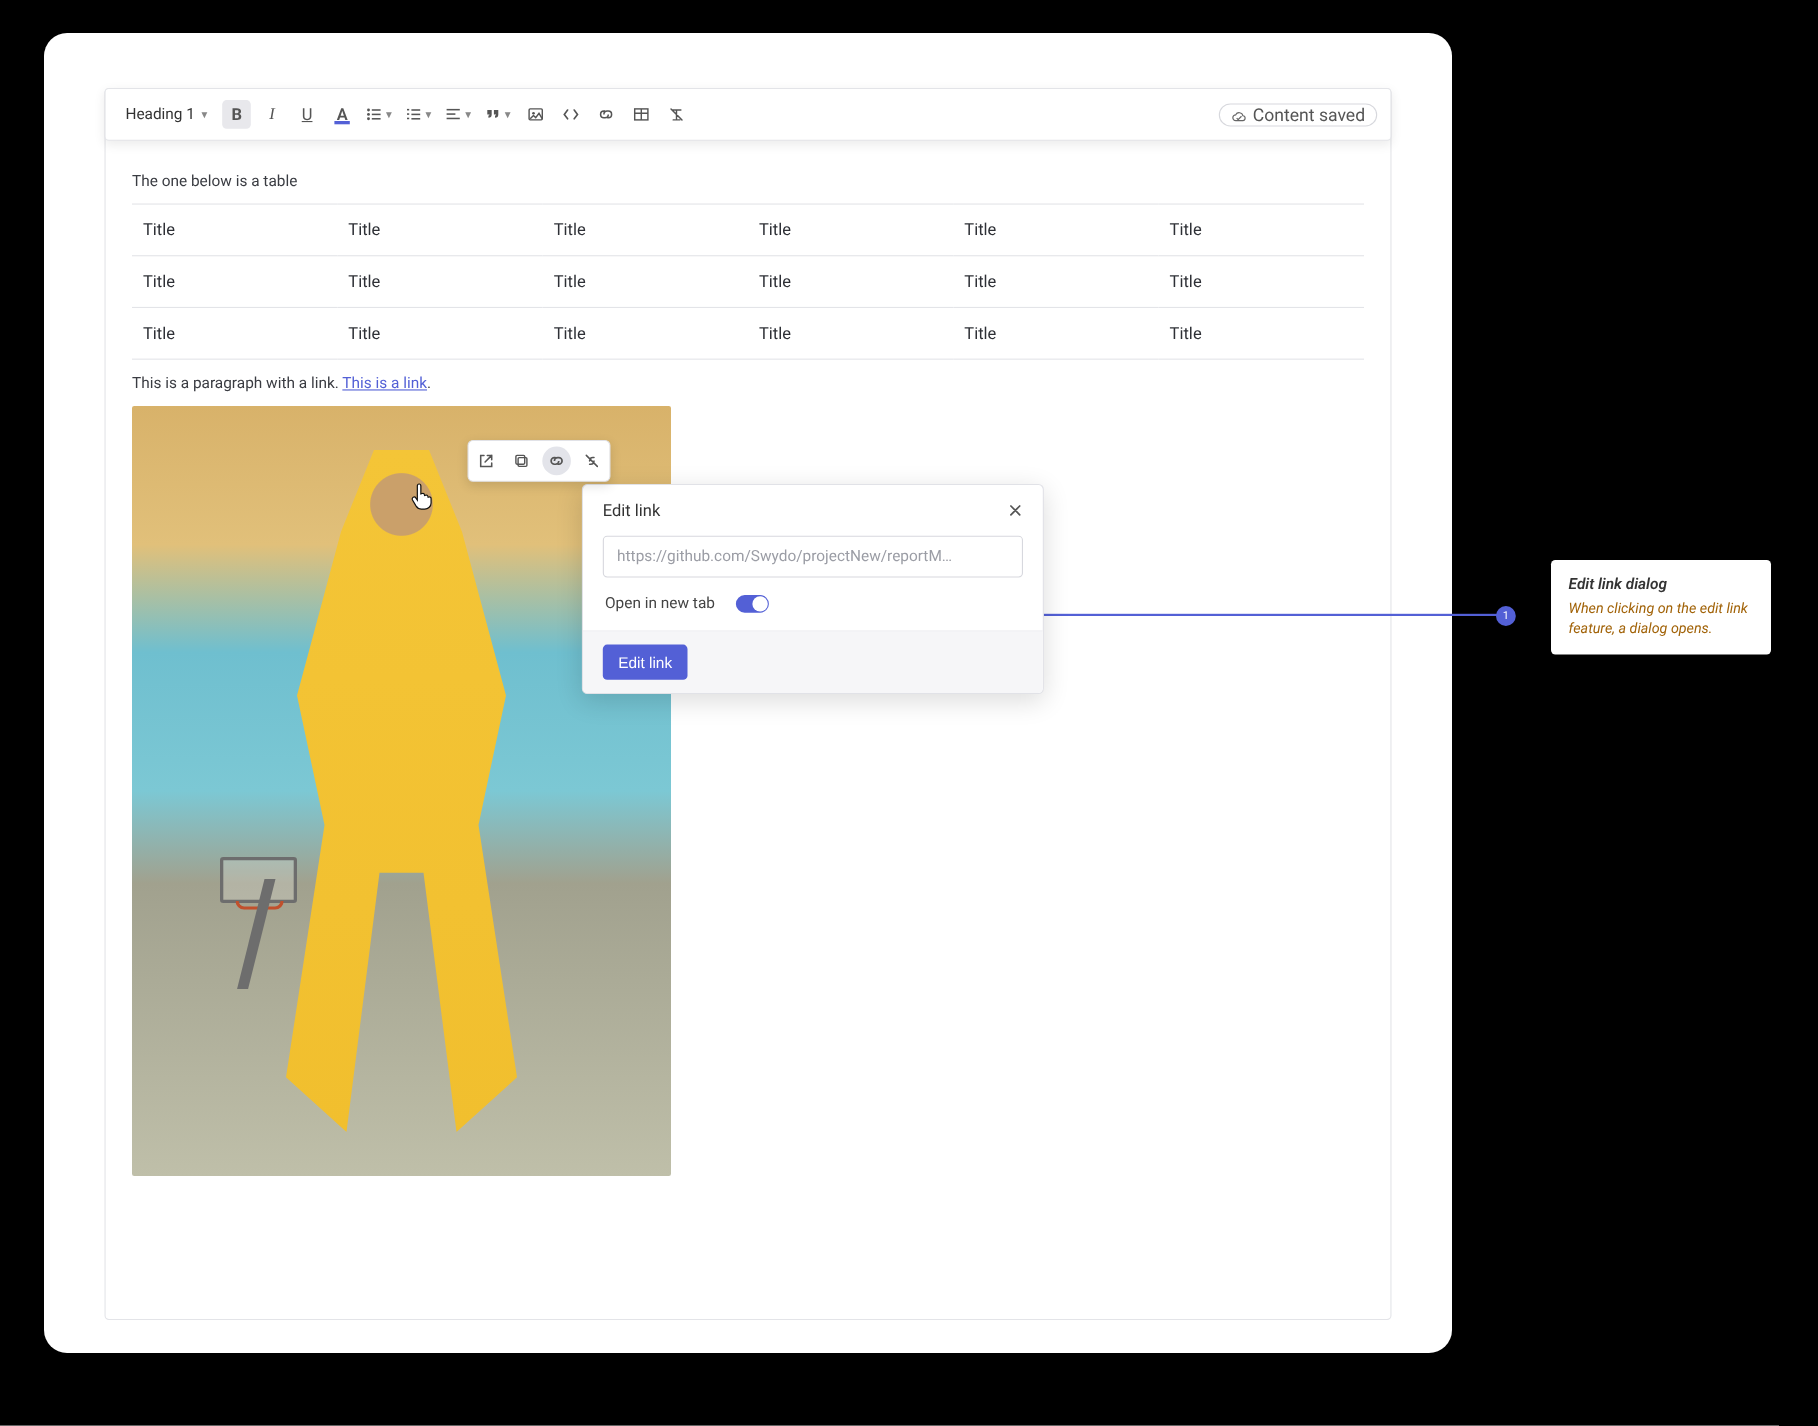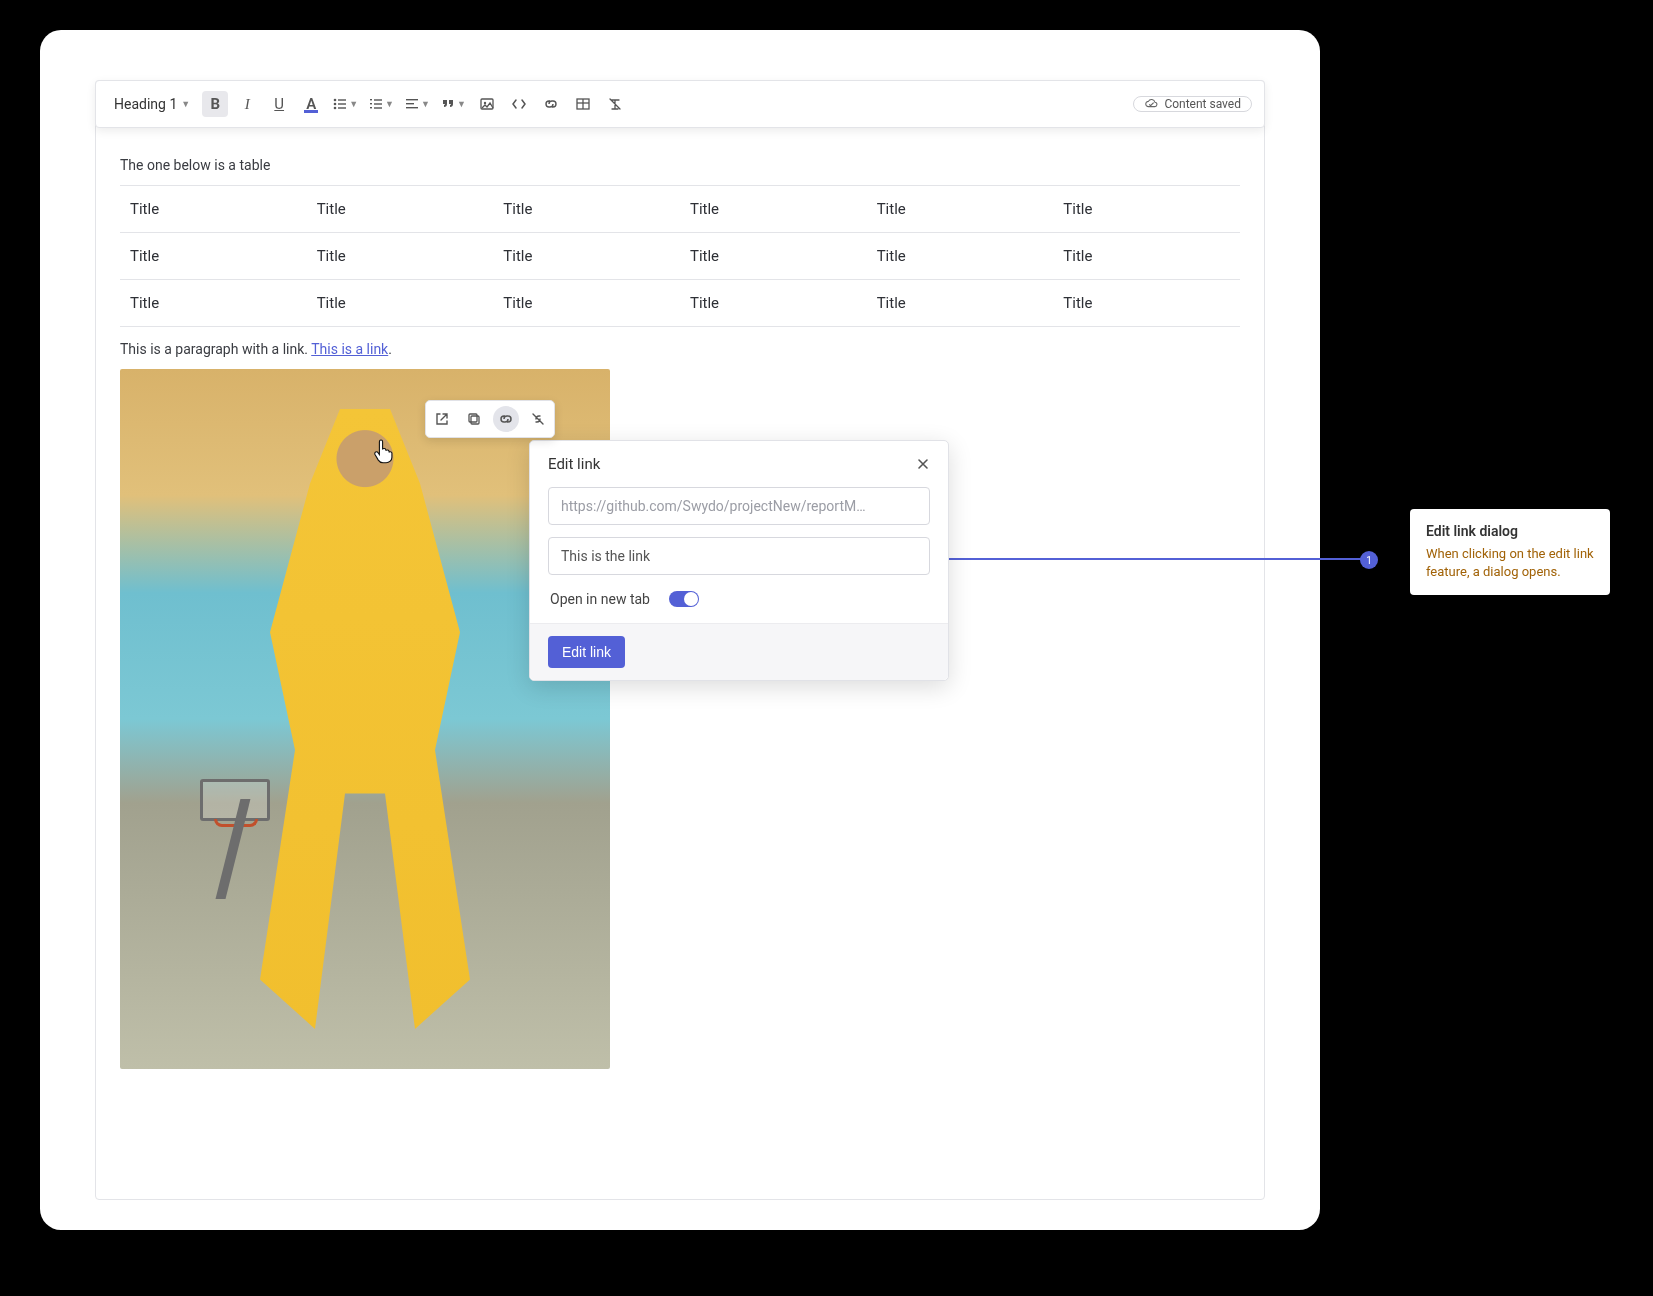--- a/index.html
+++ b/index.html
@@ -8,21 +8,21 @@
 
 .frame-outer { position:absolute; left:40px; top:30px; width:1280px; height:1200px; background:#fff; border-radius:21px; box-shadow:0 0 40px 30px rgba(0,0,0,.35); }
 
 .editor-card { position:absolute; left:55px; top:50px; width:1170px; height:1120px; background:#fff; border:1px solid #e3e4e8; border-radius:4px; }
 
 .toolbar { position:absolute; left:55px; top:50px; width:1170px; height:48px; background:#fff; border:1px solid #e3e4e8; border-radius:4px; display:flex; align-items:center; padding:0 12px; gap:6px; box-shadow:0 3px 10px rgba(0,0,0,.08); z-index:3; }
 .tb-select { display:flex; align-items:center; gap:4px; font-size:14px; color:#333; padding:4px 6px; border-radius:4px; }
 .tb-btn { width:26px; height:26px; display:flex; align-items:center; justify-content:center; border-radius:4px; color:#555; font-size:15px; }
 .tb-btn.active { background:#e8e8ec; }
 .tb-drop { display:flex; align-items:center; gap:1px; padding:0 2px; }
-.tb-right { margin-left:auto; display:flex; align-items:flex-end; gap:6px; border:1px solid #d7d8dd; border-radius:12px; padding:0 10px; font-size:12px; color:#555; }
+.tb-right { margin-left:auto; display:flex; align-items:flex-end; gap:6px; border:1px solid #d7d8dd; border-radius:12px; padding:0 10px; font-size:16px; color:#555; }
 .caret-d { font-size:9px; color:#888; }
 .txt-color-sw { width:14px; height:3px; background:#5360d6; position:absolute; bottom:4px; left:6px; }
 .color-btn { position:relative; }
 
 .content { position:absolute; left:55px; top:100px; width:1170px; padding:15px 25px 25px 25px; }
 .h1 { color:#5360d6; font-size:32px; font-weight:700; margin:12px 0 18px 0; }
 .para { font-size:14px; color:#3a3c42; margin:12px 0; }
 .table { width:100%; border-collapse:collapse; margin:10px 0 14px 0; }
 .table td { border-top:1px solid #e3e4e8; border-bottom:1px solid #e3e4e8; padding:14px 10px; font-size:15px; color:#2e3036; }
 .link { color:#5360d6; }
@@ -55,21 +55,21 @@
 .dlg-input { width:100%; border:1px solid #d7d8de; border-radius:4px; padding:10px 12px; font-size:14px; color:#555; overflow:hidden; white-space:nowrap; text-overflow:ellipsis; }
 .dlg-input.placeholder { color:#9b9da5; }
 .dlg-row { display:flex; align-items:center; justify-content:flex-start; gap:19px; font-size:14px; color:#444; padding:4px 2px 2px 2px; }
 .toggle { width:30px; height:16px; background:#5360d6; border-radius:8px; position:relative; }
 .toggle::after { content:""; position:absolute; right:1px; top:1px; width:14px; height:14px; background:#fff; border-radius:50%; }
 .dlg-ft { background:#f6f6f8; border-top:1px solid #ececef; padding:12px 18px; border-radius:0 0 5px 5px; }
 .primary-btn { background:#5360d6; color:#fff; border:none; border-radius:4px; padding:8px 14px; font-size:14px; }
 
 .lead-line { position:absolute; left:870px; top:558px; width:500px; height:2px; background:#5360d6; z-index:5; }
 .lead-dot { position:absolute; left:1360px; top:551px; width:18px; height:18px; background:#5360d6; border-radius:50%; color:#fff; font-size:10px; display:flex; align-items:center; justify-content:center; z-index:6; }
-.note-card { position:absolute; left:1410px; top:509px; width:200px; background:#fff; border-radius:4px; box-shadow:0 2px 10px rgba(0,0,0,.18); padding:14px 16px; z-index:7; }
+.note-card { position:absolute; left:1410px; top:509px; width:200px; background:#fff; border-radius:4px; box-shadow:0 2px 10px rgba(0,0,0,.18); padding:14px 16px; z-index:7;font-style:italic; }
 .note-card .nt { font-size:14px; font-weight:600; color:#333; margin-bottom:6px; }
 .note-card .nb { font-size:13px; color:#a16207; line-height:1.4; }
 
 .ico { display:block; }
 </style>
 </head>
 <body>
 
 <div class="frame-outer">
 
@@ -237,21 +237,20 @@
     <div class="dlg-hd">
       <span>Edit link</span>
       <span class="dlg-close">
         <svg class="ico" width="14" height="14" viewBox="0 0 14 14">
             <path d="M3 3l8 8M11 3l-8 8" stroke="#555" stroke-width="1.6" stroke-linecap="round"></path>
           </svg>
       </span>
     </div>
     <div class="dlg-body">
       <div class="dlg-input placeholder">https://github.com/Swydo/projectNew/reportM…</div>
-      <div class="dlg-input">This is the link</div>
       <div class="dlg-row">
         <span>Open in new tab</span>
         <div class="toggle"></div>
       </div>
     </div>
     <div class="dlg-ft">
       <button class="primary-btn">Edit link</button>
     </div>
   </div>
 

